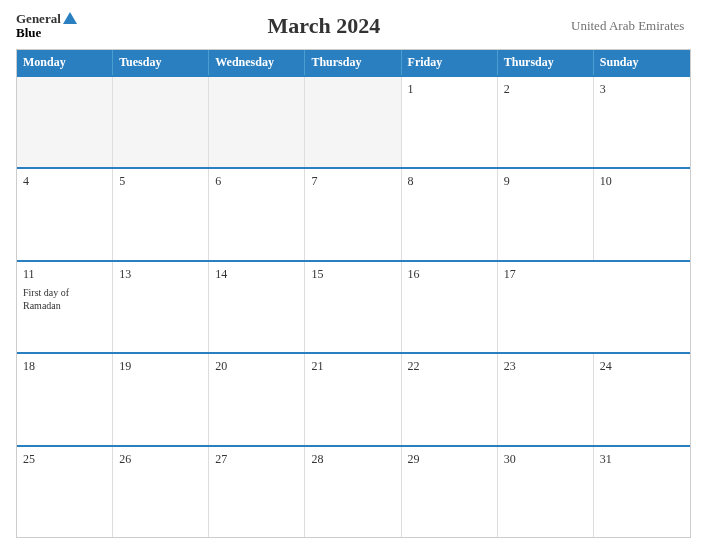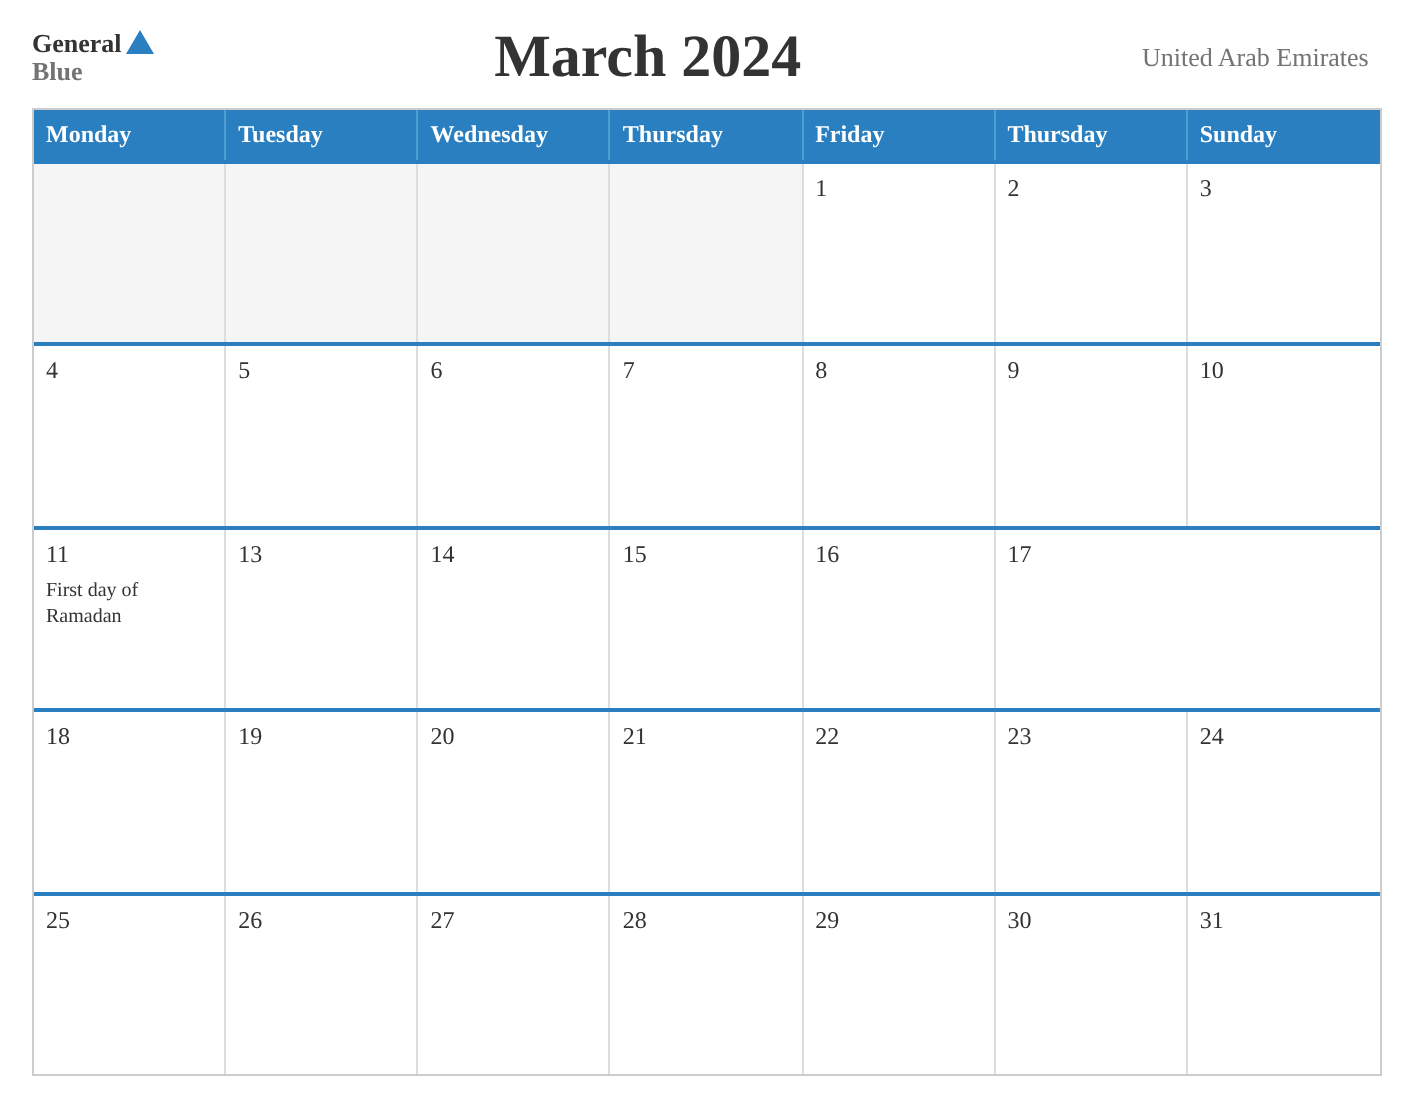--- a/index.html
+++ b/index.html
@@ -33,37 +33,37 @@
       line-height: 1.1;
     }
     .logo-general {
       font-size: 13px;
       font-weight: bold;
       color: #333;
     }
     .logo-blue {
       font-size: 13px;
       font-weight: bold;
-      color: #737373;
+      color: #000000;
     }
     .logo-top {
       display: flex;
       align-items: center;
       gap: 2px;
     }
     .logo-triangle {
       width: 0;
       height: 0;
       border-left: 7px solid transparent;
       border-right: 7px solid transparent;
       border-bottom: 12px solid #2a7fc0;
       margin-top: -2px;
     }
     .title {
-      font-size: 30px;
+      font-size: 22px;
       font-weight: bold;
       color: #333;
       text-align: center;
       flex: 1;
     }
     .country {
       font-size: 13px;
       color: #737373;
       text-align: left;
       min-width: 120px;

